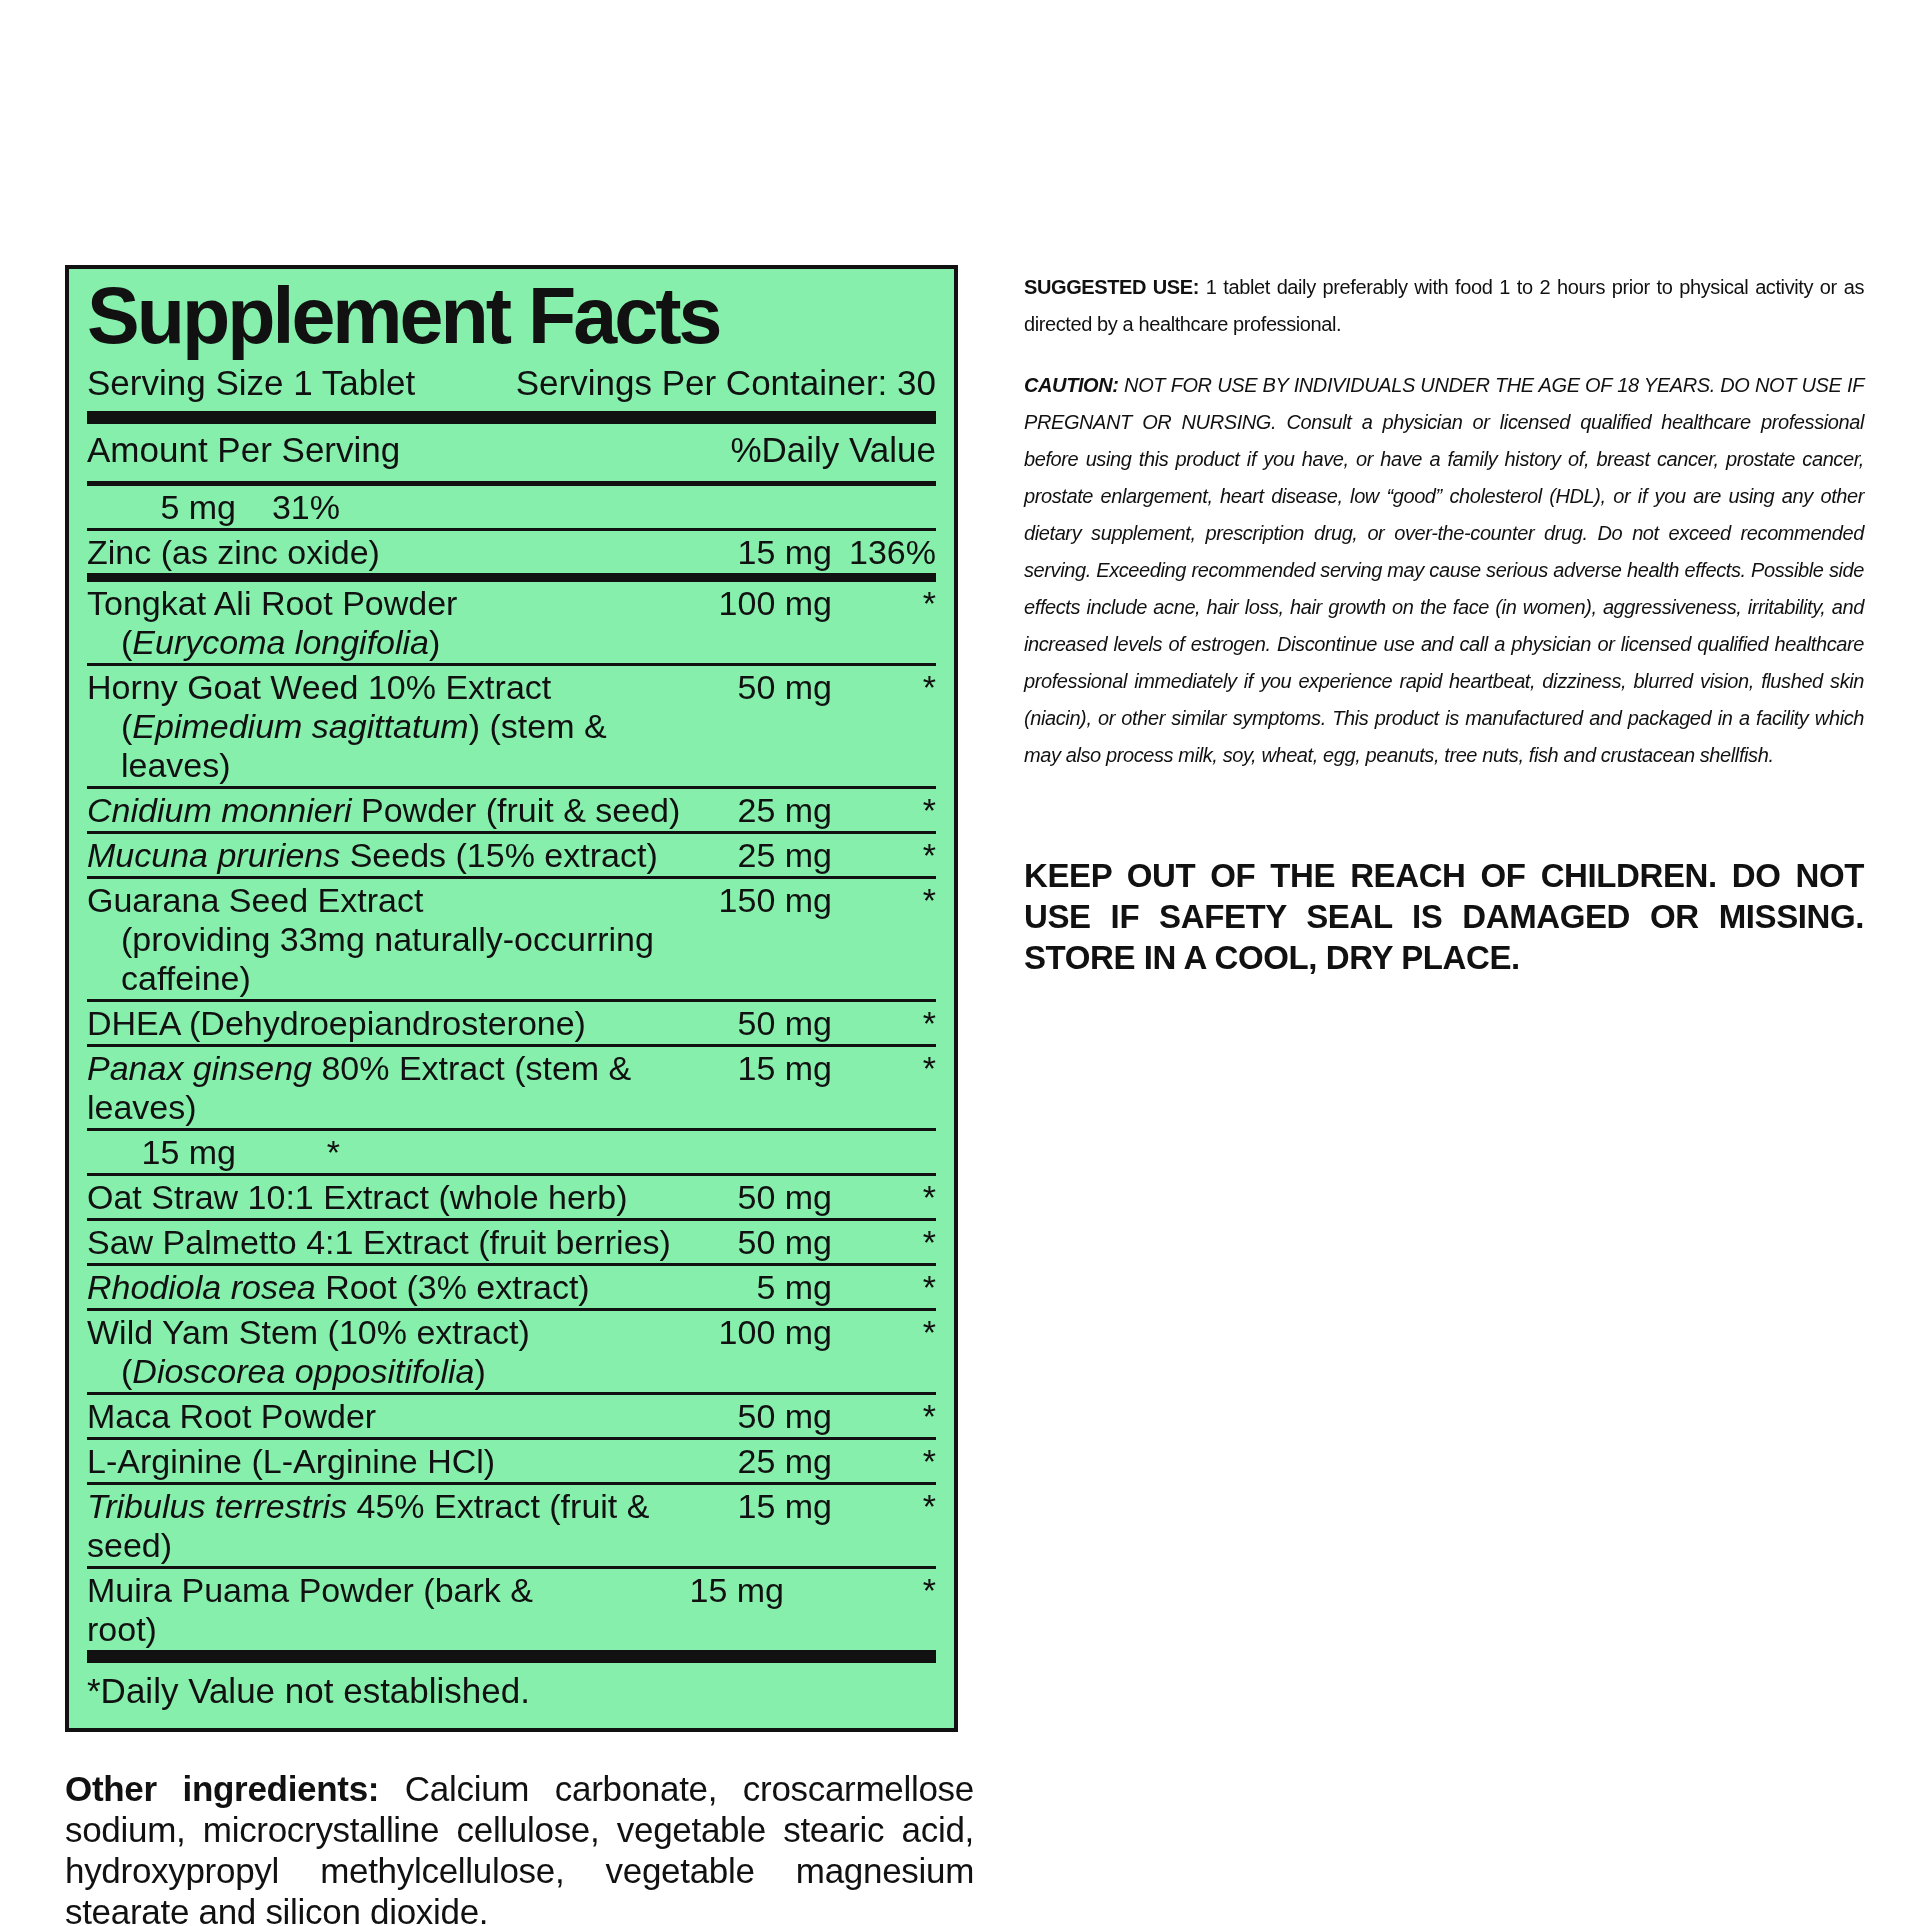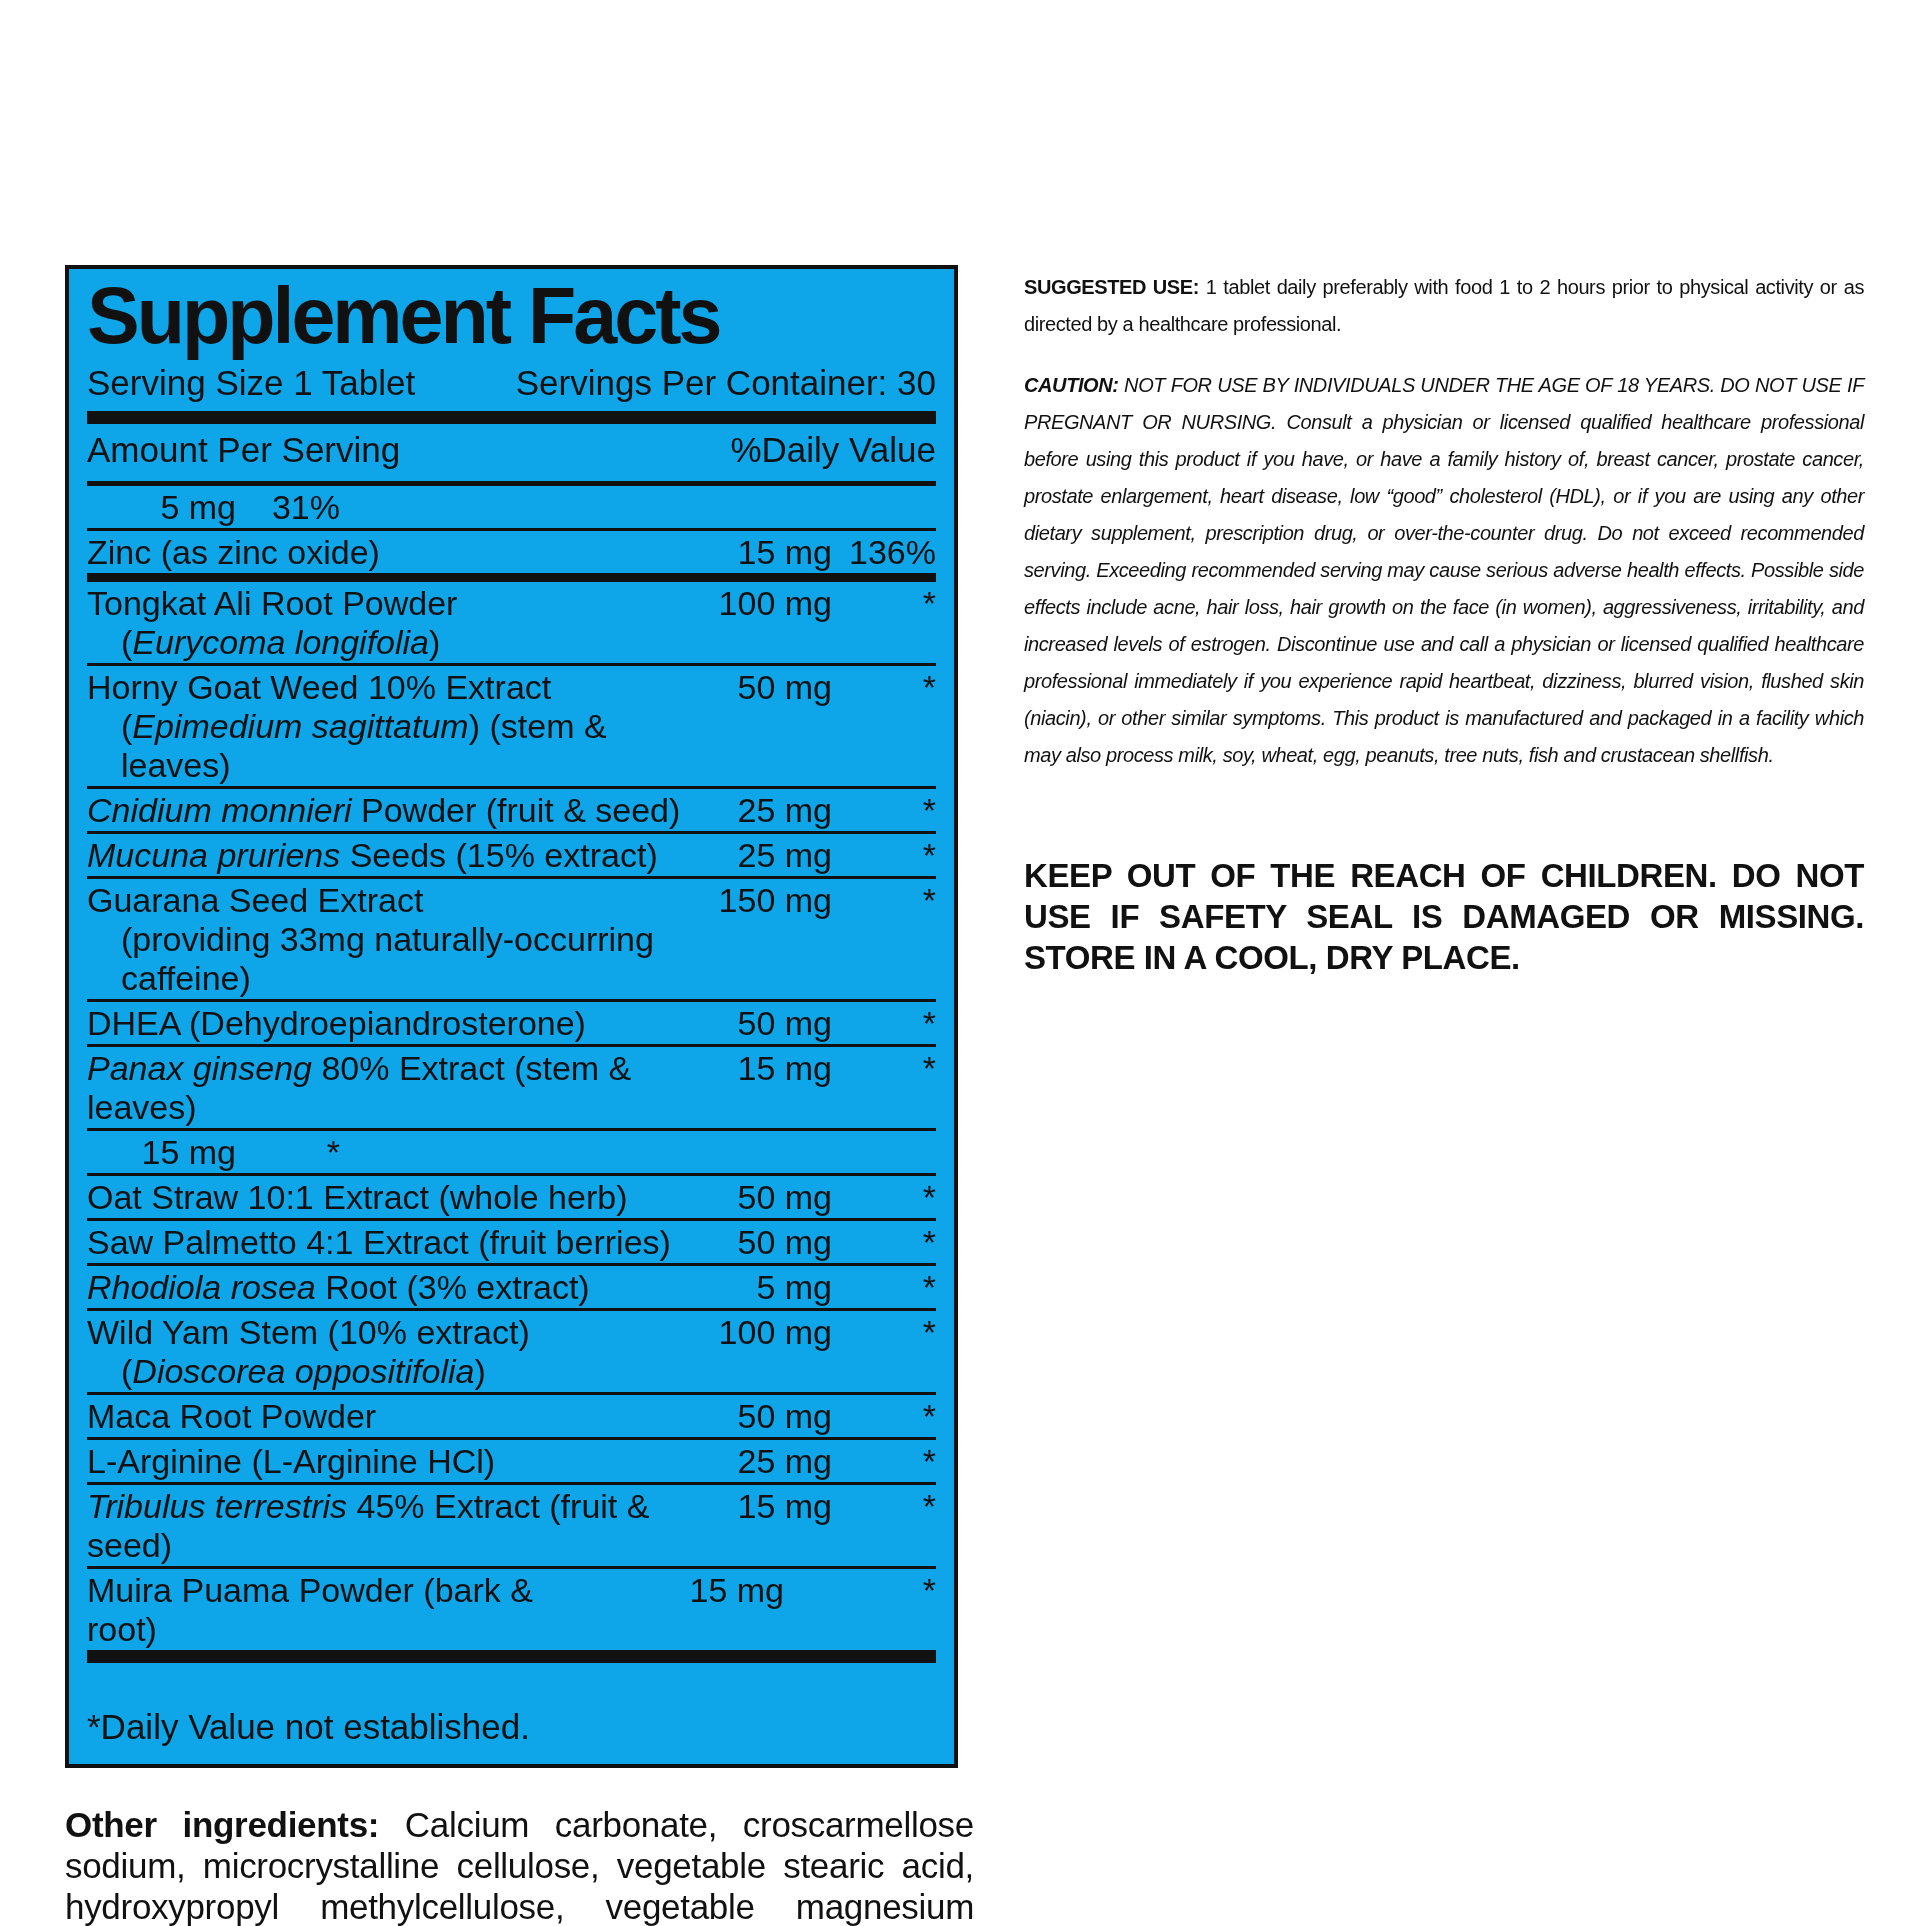--- a/index.html
+++ b/index.html
@@ -22,21 +22,21 @@
     left: 65px;
     top: 265px;
     width: 911px;
   }
 
   .sf-box {
     box-sizing: border-box;
     width: 893px;
     border: 4px solid #111111;
     padding: 4px 18px 10px 18px;
-    background: #0ea5e9;
+    background: #86efac;
   }
 
   .sf-title {
     font-size: 79px;
     font-weight: bold;
     letter-spacing: -3px;
     line-height: 1.04;
     margin: 2px 0 6px 0;
   }
 
@@ -84,21 +84,20 @@
     flex: 0 0 104px;
     text-align: right;
     white-space: nowrap;
   }
   .it { font-style: italic; }
 
   .sf-footnote {
     font-size: 35px;
     line-height: 1.15;
     padding: 8px 0 6px 0;
-    margin-top: 36px;
   }
 
   .par {
     font-size: 35px;
     line-height: 41px;
     text-align: justify;
     letter-spacing: -0.3px;
   }
   .other-par { margin-top: 36px; width: 909px; }
   .lead { font-weight: bold; }

